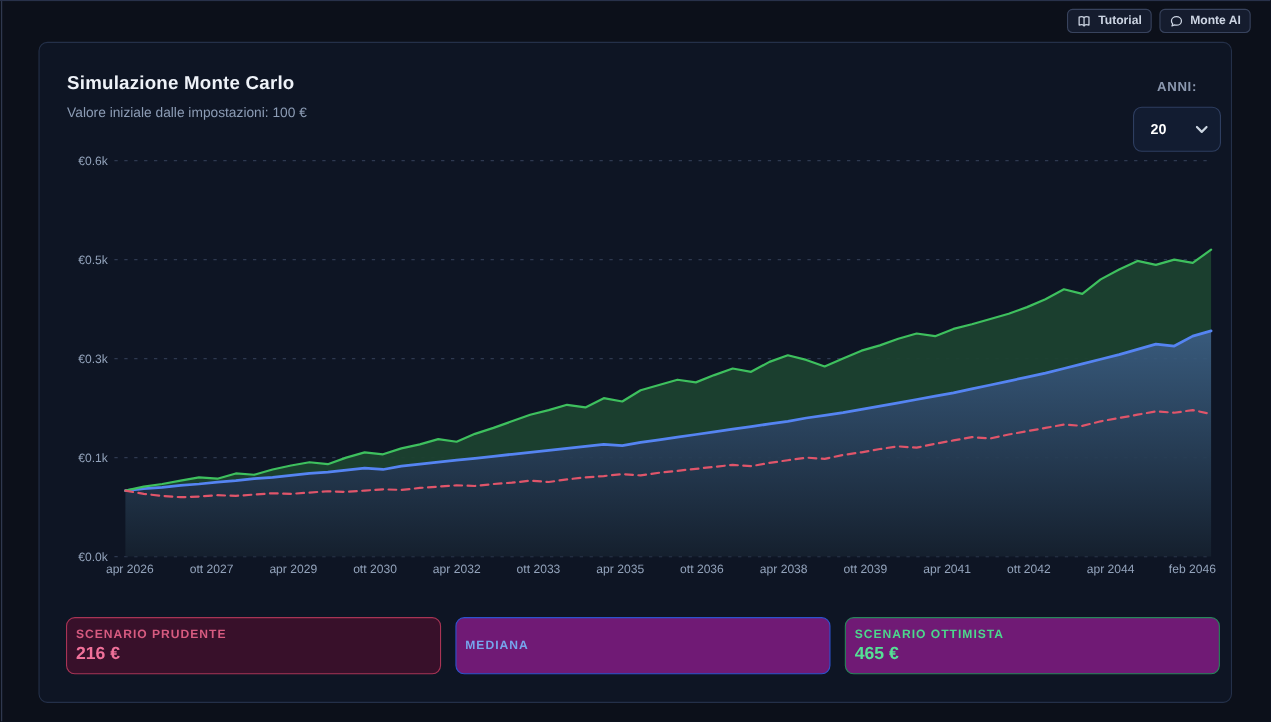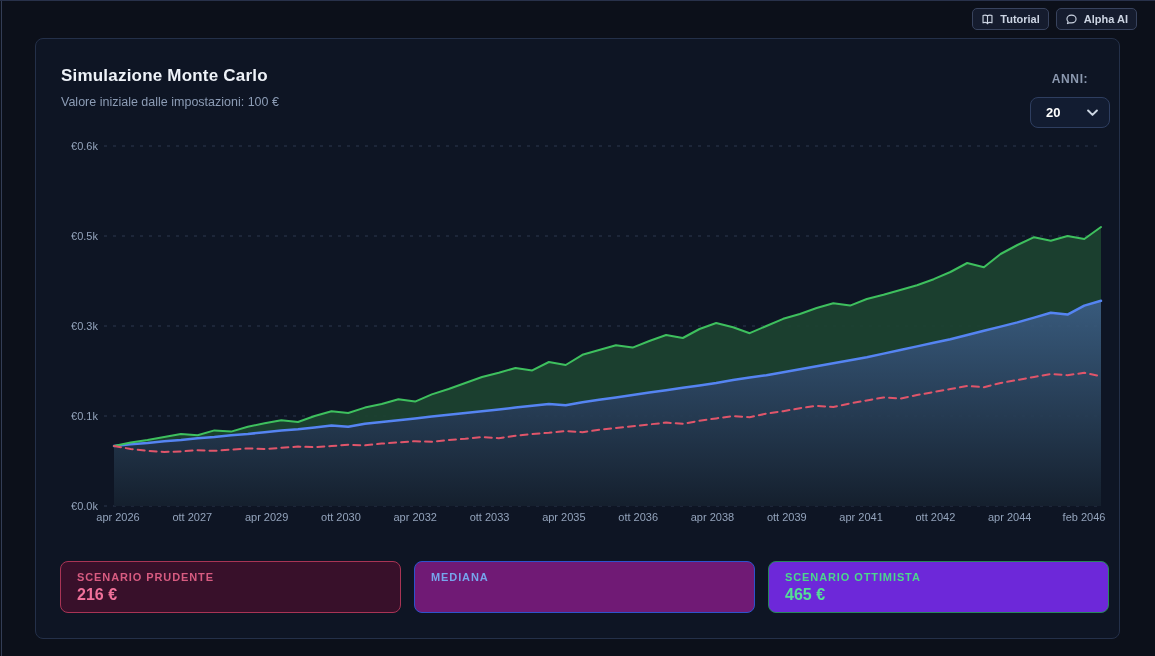--- a/index.html
+++ b/index.html
@@ -24,34 +24,34 @@
   .panel{
     position:absolute;left:35px;top:38px;width:1085px;height:601px;
     background:#0e1524;border:1px solid #243049;border-radius:8px;box-sizing:border-box;
   }
   .title{position:absolute;left:25px;top:27px;margin:0;font-size:17px;font-weight:700;color:#eef2f8;letter-spacing:.2px;}
   .subtitle{position:absolute;left:25px;top:56px;margin:0;font-size:12.5px;color:#8c9cb5;}
 
   .years{position:absolute;right:9px;top:33px;display:flex;align-items:center;gap:11px;flex-direction:column;}
   .years-label{font-size:12px;font-weight:700;color:#8c99b0;letter-spacing:.6px;}
   .select{
-    width:80px;height:31px;box-sizing:border-box;background:#121c31;border:1px solid #2e3e60;
+    width:80px;height:41px;box-sizing:border-box;background:#121c31;border:1px solid #2e3e60;
     border-radius:8px;display:flex;align-items:center;justify-content:space-between;
     padding:0 11px 0 15px;color:#ffffff;font-size:13px;font-weight:700;cursor:pointer;
   }
   .select svg{display:block;}
 
   #chart{position:absolute;left:0;top:90px;pointer-events:none;}
   #chart text{font-family:"Liberation Sans",sans-serif;font-size:11px;fill:#93a3bb;}
 
   
   .stat-row{position:absolute;left:24px;right:10px;top:522px;display:flex;gap:13px;}
   .stat-card{
     flex:1;height:52px;box-sizing:border-box;border:1px solid transparent;border-radius:8px;
-    padding:9px 16px;display:flex;flex-direction:column;
+    padding:9px 8px;display:flex;flex-direction:column;justify-content:center;
   }
   .stat-label{font-size:11px;font-weight:700;letter-spacing:.9px;}
   .stat-value{font-size:16px;font-weight:700;margin-top:3px;}
 </style>
 </head>
 <body>
 
 <div class="edge-left"></div>
 <div class="edge-top"></div>
 
@@ -64,21 +64,21 @@
       </svg>
     </span>
     <span>Tutorial</span>
   </button>
   <button class="tbtn">
     <span>
       <svg width="13" height="13" viewBox="0 0 16 16" fill="none" stroke="#ccd4e2" stroke-width="1.4" stroke-linecap="round" stroke-linejoin="round">
         <path d="M8 2.6c3.1 0 5.6 2.1 5.6 4.8S11.1 12.2 8 12.2c-.7 0-1.4-.1-2-.3L3 13l.8-2.3c-.8-.9-1.4-2-1.4-3.3C2.4 4.7 4.9 2.6 8 2.6z"></path>
       </svg>
     </span>
-    <span>Alpha AI</span>
+    <span>Monte AI</span>
   </button>
 </div>
 
 <section class="panel">
   <h1 class="title">Simulazione Monte Carlo</h1>
   <p class="subtitle">Valore iniziale dalle impostazioni: 100 €</p>
 
   <div class="years">
     <span class="years-label">ANNI:</span>
     <div class="select">
@@ -130,18 +130,18 @@
     </svg>
 
   <div class="stat-row">
     <div class="stat-card" style="background: rgb(56, 16, 42); border-color: rgb(168, 52, 85);">
       <div class="stat-label" style="color: rgb(215, 91, 128);">SCENARIO PRUDENTE</div>
       <div class="stat-value" style="color: rgb(240, 113, 154);">216 €</div>
     </div>
     <div class="stat-card" style="background: #701a75; border-color: rgb(45, 83, 205);">
       <div class="stat-label" style="color: rgb(118, 165, 236);">MEDIANA</div>
     </div>
-    <div class="stat-card" style="background: #6d28d9; border-color: rgb(39, 134, 90);">
+    <div class="stat-card" style="background: #701a75; border-color: rgb(39, 134, 90);">
       <div class="stat-label" style="color: rgb(76, 215, 140);">SCENARIO OTTIMISTA</div>
       <div class="stat-value" style="color: rgb(85, 224, 149);">465 €</div>
     </div>
   </div>
 </section>
 
 </body></html>

